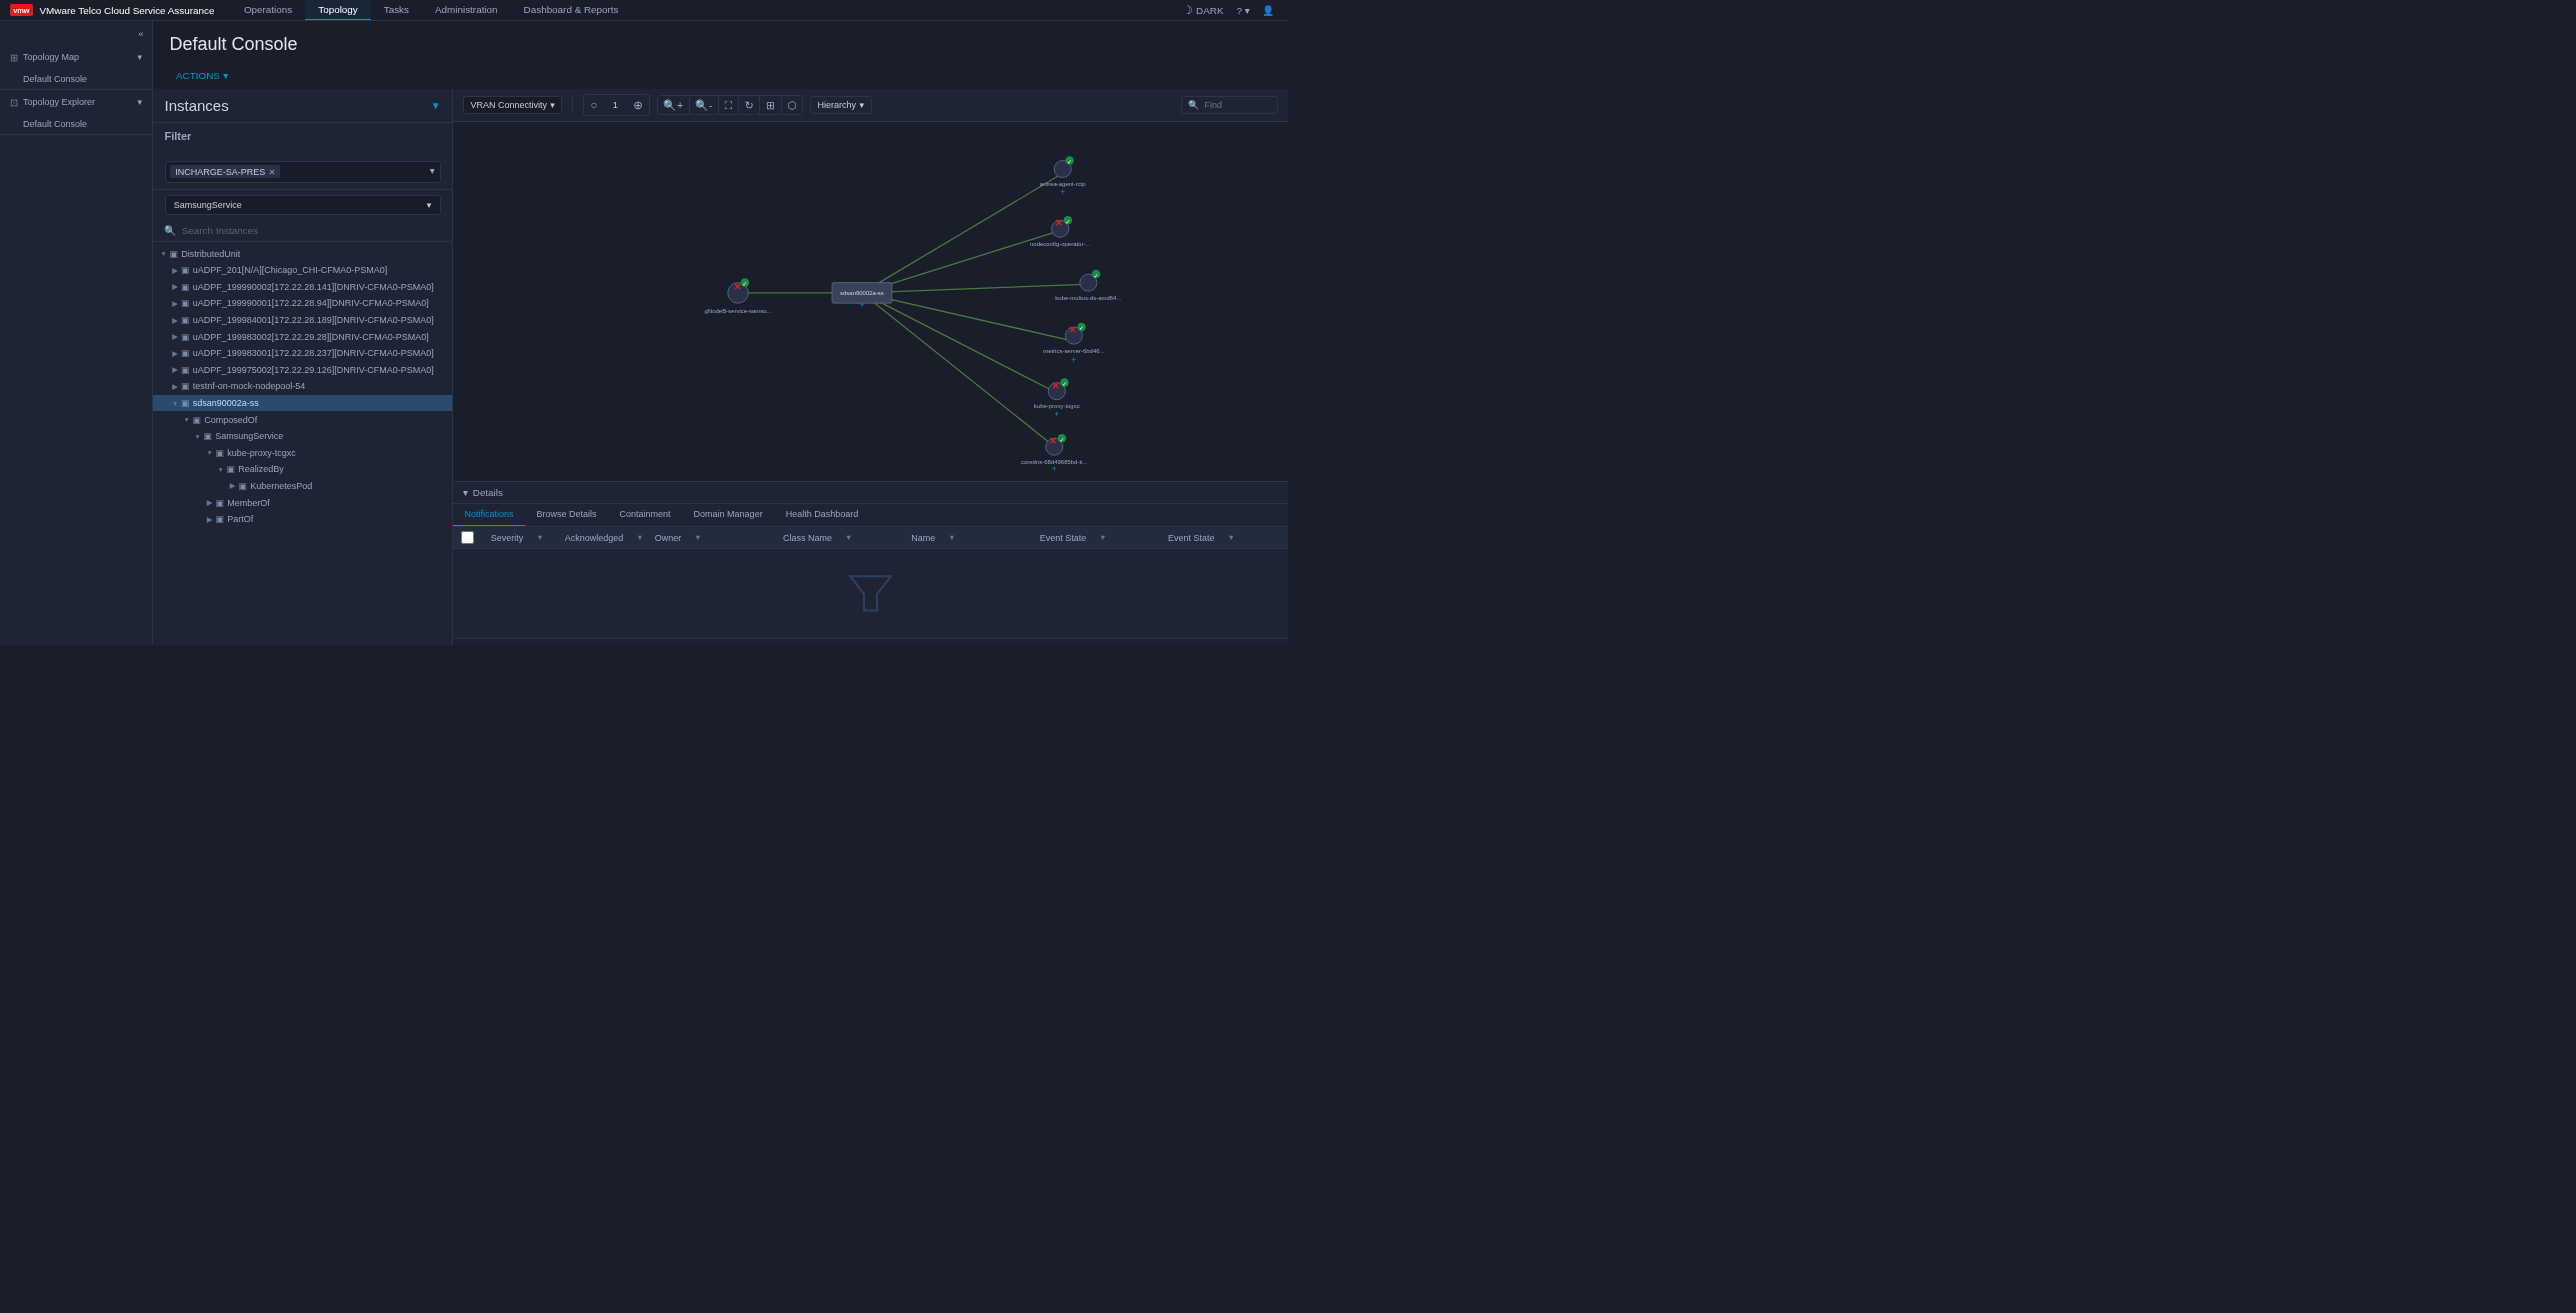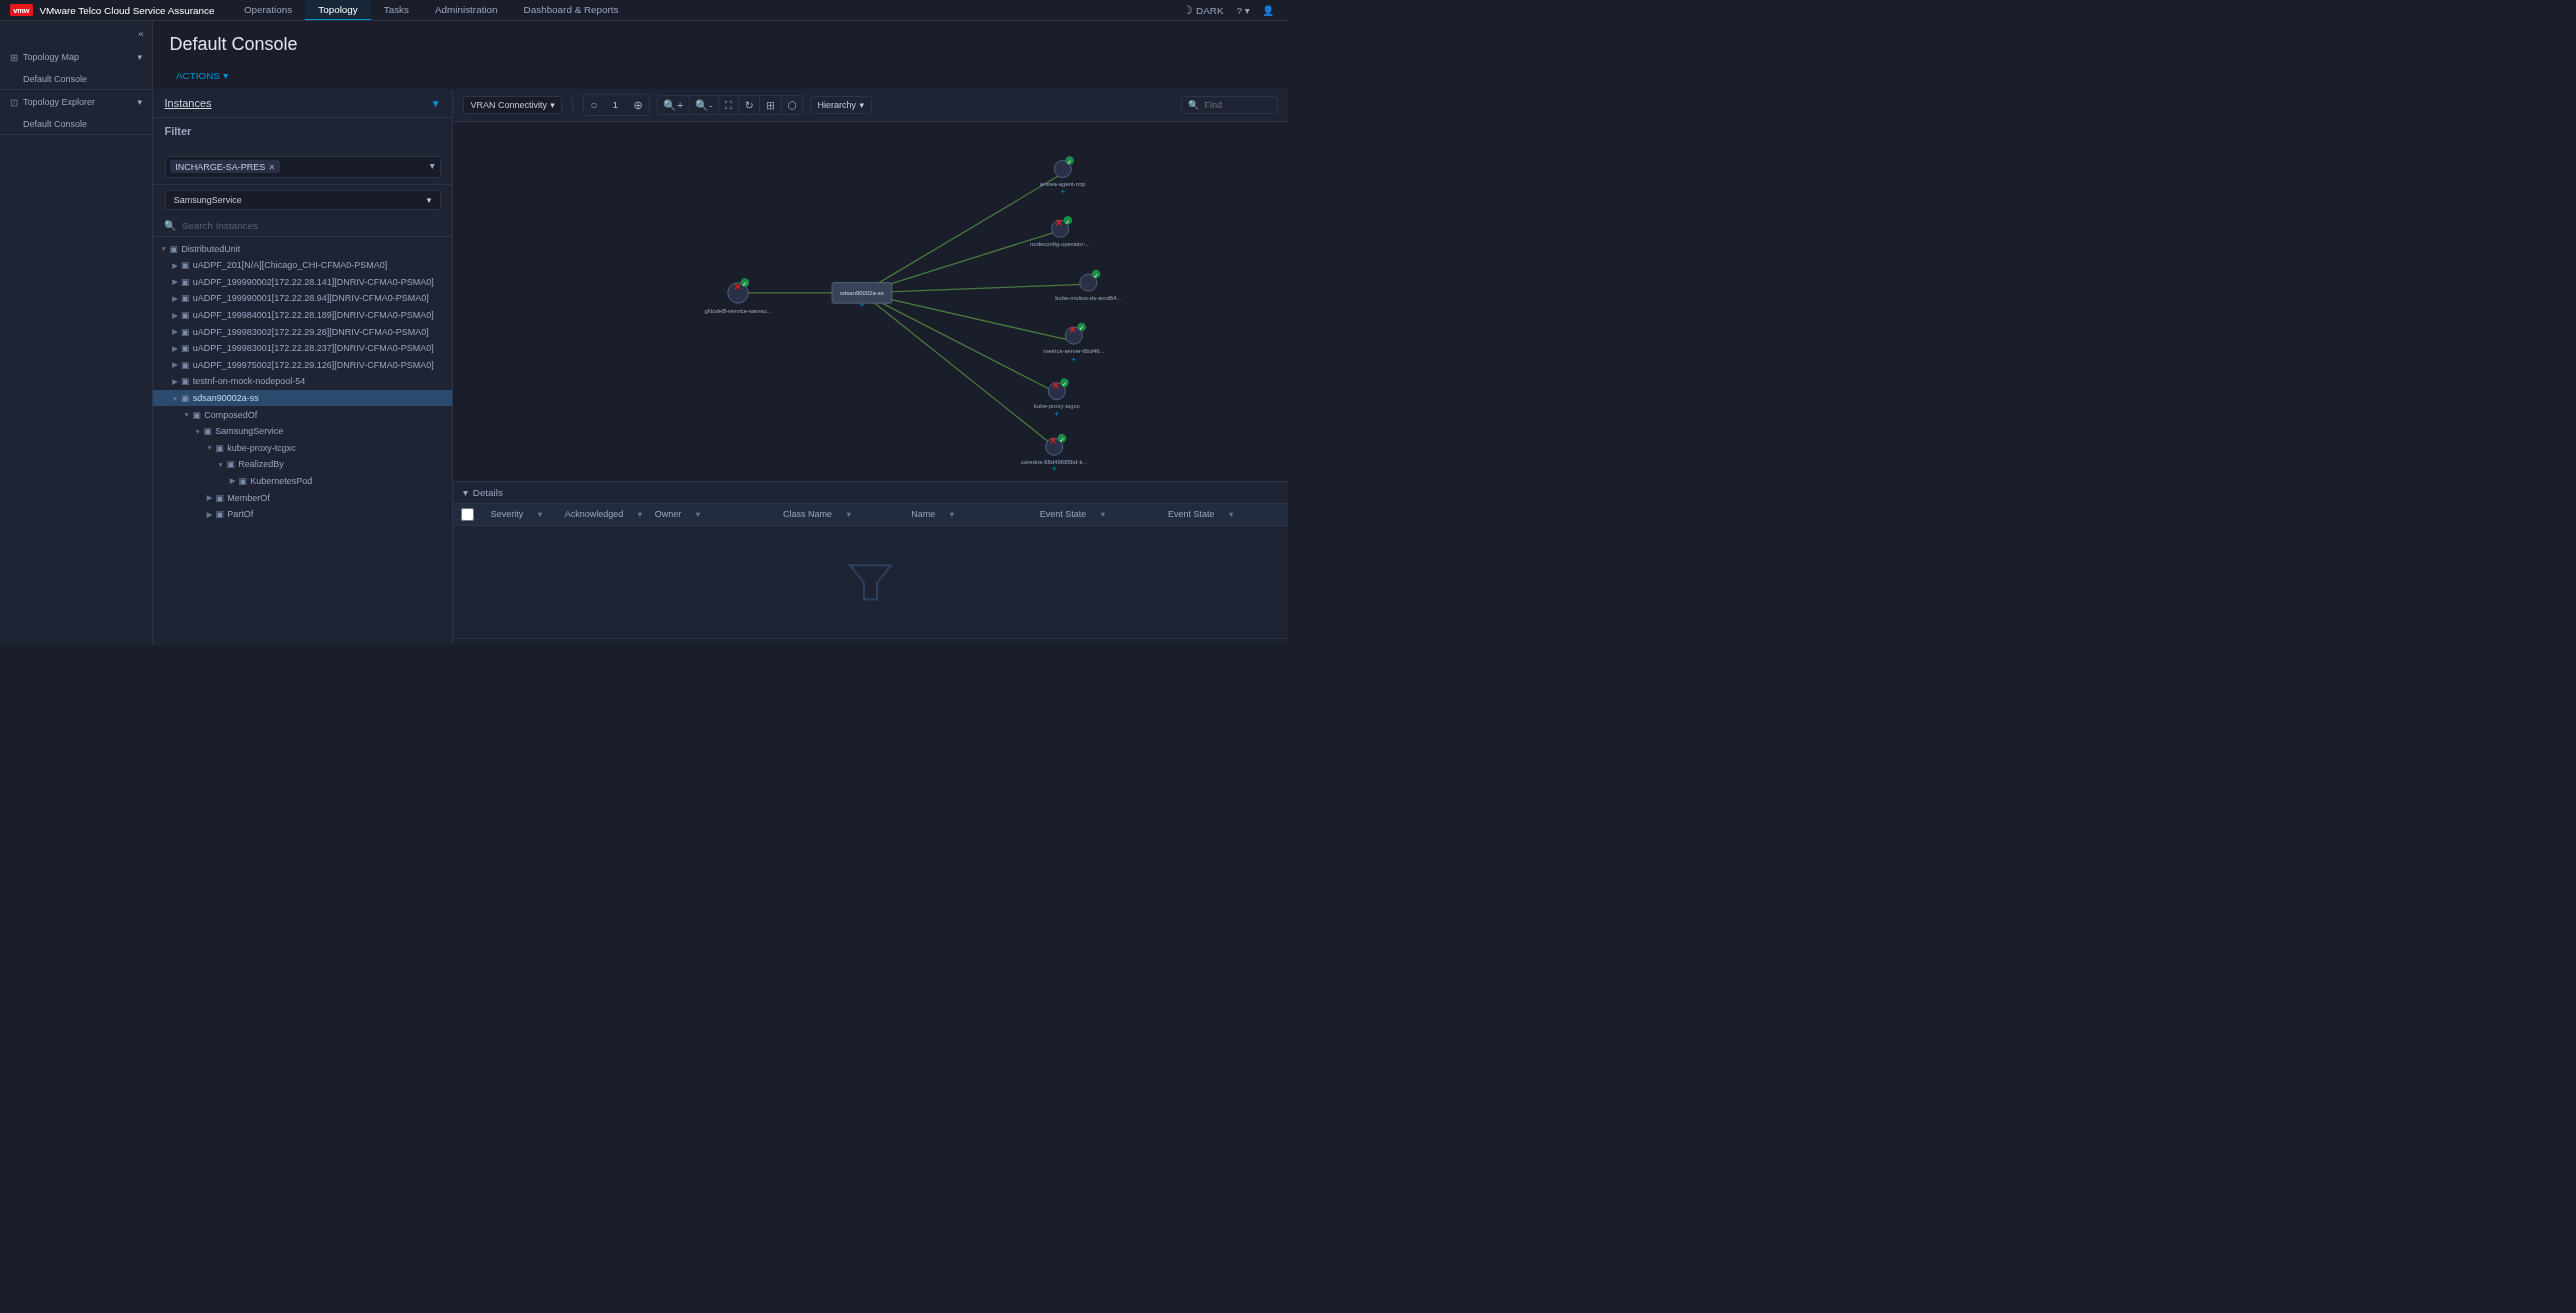--- a/index.html
+++ b/index.html
@@ -177,23 +177,22 @@
 
     .instances-header {
       display: flex;
       align-items: center;
       justify-content: space-between;
       padding: 8.2px 11.5px;
       border-bottom: 0.8px solid #2e3446;
     }
     .instances-title {
       color: #d0d4e0;
-      font-size: 11px;
+      font-size: 15px;
       font-weight: 500;
-      text-decoration: underline;
     }
     .filter-icon { color: #0095d3; cursor: pointer; }
 
     .filter-section {
       padding: 6.6px 11.5px;
       border-bottom: 0.8px solid #2e3446;
     }
     .filter-label {
       color: #9ba5c0;
       font-size: 11px;
@@ -800,20 +799,37 @@
             <text x="618" y="345" text-anchor="middle" fill="#0095d3" font-size="10">+</text>
             <text x="615" y="410" text-anchor="middle" fill="#0095d3" font-size="10">+</text>
           </svg>
         </div>
 
         <div class="details-panel">
           <div class="details-header">
             <span>▾</span>
             <span>Details</span>
           </div>
+          <div class="details-tabs">
+            <div class="details-tab active">
+              <span>Notifications</span>
+            </div>
+            <div class="details-tab">
+              <span>Browse Details</span>
+            </div>
+            <div class="details-tab">
+              <span>Containment</span>
+            </div>
+            <div class="details-tab">
+              <span>Domain Manager</span>
+            </div>
+            <div class="details-tab">
+              <span>Health Dashboard</span>
+            </div>
+          </div>
           <div class="details-table-header">
             <div class="details-col" style="max-width:29.6px; flex:0 0 29.6px;">
               <input type="checkbox" style="">
             </div>
             <div class="details-col severity">
               <span>Severity</span>
               <span class="col-filter-icon">▼</span>
             </div>
             <div class="details-col acknowledged">
               <span>Acknowledged</span>

